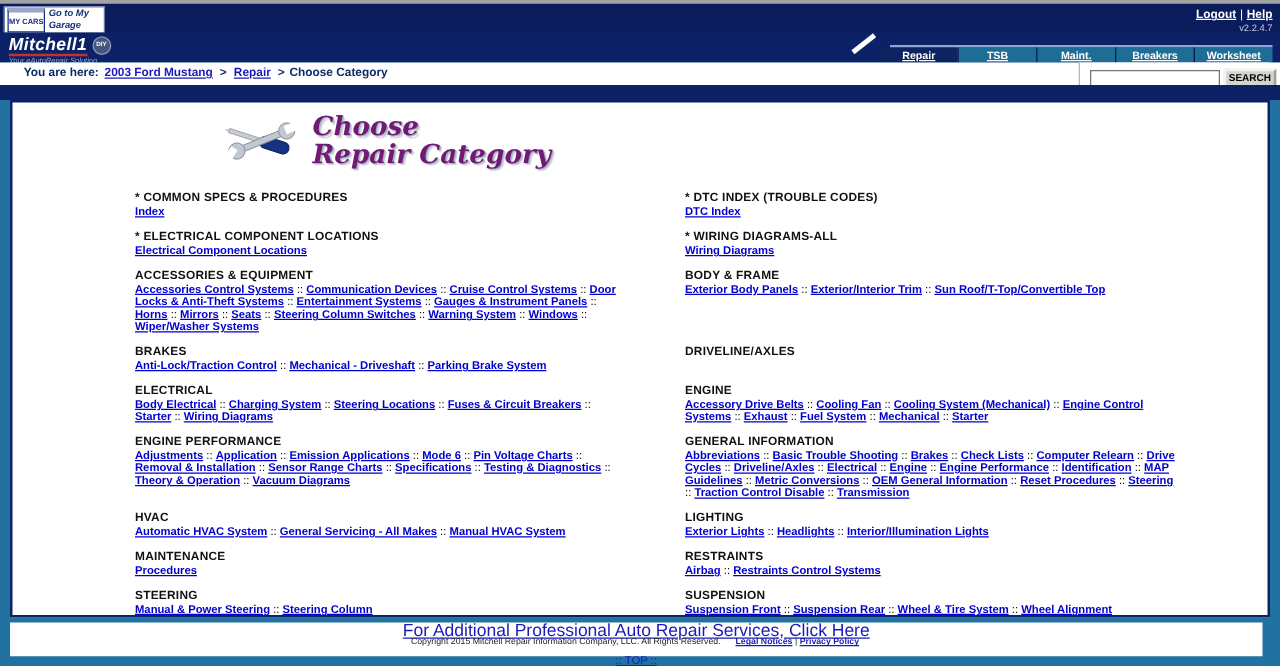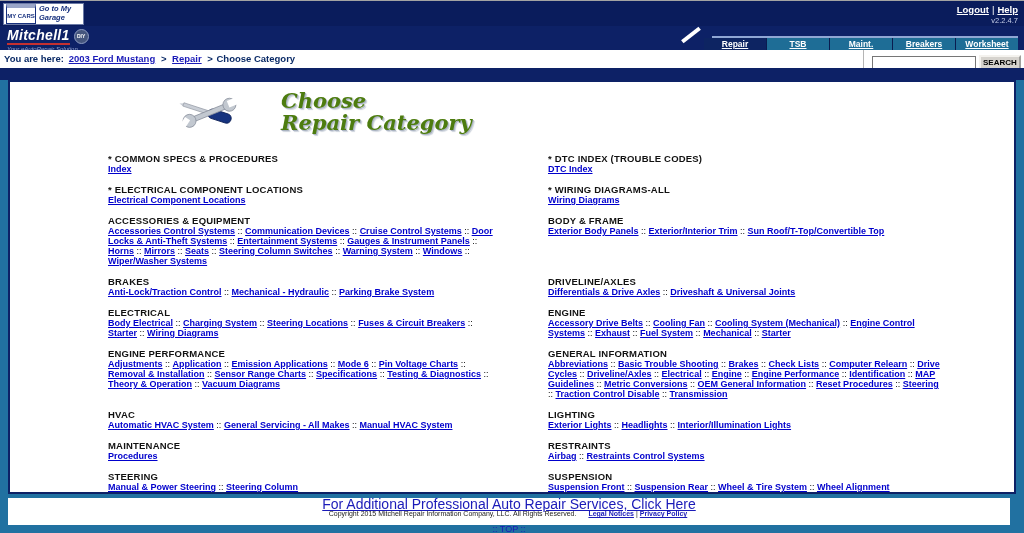--- a/index.html
+++ b/index.html
@@ -1,20 +1,20 @@
 <!DOCTYPE html>
 <html><head>
 <meta charset="utf-8">
 <style>
   html,body{margin:0;padding:0;width:1024px;height:533px;overflow:hidden;
     font-family:"Liberation Sans",sans-serif;background:#2171a1;}
   .page{position:relative;width:1024px;height:533px;}
 
   
-  .topbar{position:absolute;top:0;left:0;right:0;height:26px;background:#0a1c5c;border-top:1px solid #a3a3a3;}
+  .topbar{position:absolute;top:0;left:0;right:0;height:26px;background:#0a1c5c;border-top:3px solid #a3a3a3;}
   .garage-btn{position:absolute;left:3px;top:2px;height:20px;background:#fff;border:1px solid #6b7aa6;
     display:flex;align-items:center;gap:3px;padding:0 4px 0 2px;cursor:pointer;}
   .plate{width:28px;height:15px;border:1px solid #16307e;border-top:4px solid #9aa6c8;background:#fff;
     display:flex;align-items:center;justify-content:center;font-size:6px;font-weight:bold;color:#16307e;letter-spacing:0;}
   .garage-label{font-size:7.5px;font-weight:bold;font-style:italic;color:#16307e;line-height:1.15;width:40px;}
   .top-right{position:absolute;right:6px;top:3px;text-align:right;}
   .top-links{font-size:9.5px;font-weight:bold;color:#fff;}
   .top-links a{color:#fff;text-decoration:underline;cursor:pointer;}
   .top-links .pipe{margin:0 3px;font-weight:normal;}
   .version{font-size:7.5px;color:#c6cfe8;margin-top:1px;}
@@ -32,40 +32,40 @@
   .tab-slash{position:absolute;right:322px;top:7px;width:22px;height:4px;background:#fff;transform:rotate(-38deg);}
   .tabs{position:absolute;right:6px;top:12px;height:12px;display:flex;}
   .tab{width:62px;height:12px;display:flex;align-items:center;justify-content:center;
     background:#1e6d96;border-left:1px solid #0a1c50;font-size:8.5px;font-weight:bold;color:#fff;
     text-decoration:underline;cursor:pointer;}
   .tab:first-child{border-left:none;}
   .tab.active{background:#0d2462;}
 
   
   .crumbbar{position:absolute;top:50px;left:0;right:0;height:18px;background:#fff;
-    font-size:9.5px;line-height:18px;padding-left:4px;color:#0a2a66;font-weight:bold;}
+    font-size:9.5px;line-height:18px;padding-left:19px;color:#0a2a66;font-weight:bold;}
   .crumbbar a{color:#1a1ab8;text-decoration:underline;cursor:pointer;margin:0 2px;}
   .crumb-sep{margin:0 1px;}
 
   
   .searchbox{position:absolute;top:50px;right:8px;width:152px;height:25px;background:#fff;
     border-left:1px solid #b5b5b5;border-bottom:1px solid #9a9a9a;display:flex;align-items:center;}
   .searchbox input{margin-left:8px;width:98px;height:12px;border:1px solid #767676;font-size:9px;padding:0 2px;}
   .searchbox button{margin-left:3px;height:16px;font-size:8px;font-weight:bold;color:#000;
     background:#d6d3ce;border:2px outset #f4f2ee;padding:0 2px;cursor:pointer;font-family:"Liberation Sans",sans-serif;}
 
   .navyband{position:absolute;top:68px;left:0;right:0;height:12px;background:#0d2166;}
 
   
   .content-outer{position:absolute;top:80px;left:0;right:0;bottom:0;background:#2171a1;}
   .panel{position:absolute;top:0;left:8px;right:8px;height:414px;background:#fff;
     border:2px solid #0d2166;box-sizing:border-box;}
   .banner{display:flex;align-items:flex-start;gap:10px;margin:8px 0 0 168px;height:50px;}
-  .title{font-family:"DejaVu Serif",serif;font-weight:bold;font-style:italic;color:#4d7c0f;
-    font-size:21px;line-height:1.05;text-shadow:1px 1px 0 #aab3c2,2px 2px 1px #cdd3dc;margin-left:31px;}
+  .title{font-family:"DejaVu Serif",serif;font-weight:bold;font-style:italic;color:#701a75;
+    font-size:21px;line-height:1.05;text-shadow:1px 1px 0 #aab3c2,2px 2px 1px #cdd3dc;}
 
   
   .grid{margin:14px 0 0 98px;display:grid;grid-template-columns:396px 396px;column-gap:44px;row-gap:11px;}
   .cell{min-height:18px;}
   .cat-heading{font-size:9.5px;font-weight:bold;color:#111;line-height:10px;letter-spacing:.2px;}
   .cat-links{font-size:9px;color:#000;line-height:10px;}
   .cat-links a{color:#0000cc;text-decoration:underline;cursor:pointer;font-weight:bold;}
 
   
   .footerstrip{position:absolute;top:418px;left:8px;right:14px;height:27px;background:#fff;
@@ -173,25 +173,24 @@
           <div class="cell">
             <div class="cat-heading">ACCESSORIES &amp; EQUIPMENT</div>
             <div class="cat-links"><a>Accessories Control Systems</a> :: <a>Communication Devices</a> :: <a>Cruise Control Systems</a> :: <a>Door Locks &amp; Anti-Theft Systems</a> :: <a>Entertainment Systems</a> :: <a>Gauges &amp; Instrument Panels</a> :: <a>Horns</a> :: <a>Mirrors</a> :: <a>Seats</a> :: <a>Steering Column Switches</a> :: <a>Warning System</a> :: <a>Windows</a> :: <a>Wiper/Washer Systems</a></div>
           </div>
           <div class="cell">
             <div class="cat-heading">BODY &amp; FRAME</div>
             <div class="cat-links"><a>Exterior Body Panels</a> :: <a>Exterior/Interior Trim</a> :: <a>Sun Roof/T-Top/Convertible Top</a></div>
           </div>
           <div class="cell">
             <div class="cat-heading">BRAKES</div>
-            <div class="cat-links"><a>Anti-Lock/Traction Control</a> :: <a>Mechanical - Hydraulic</a> :: <a>Parking Brake System</a></div>
+            <div class="cat-links"><a>Anti-Lock/Traction Control</a> :: <a>Mechanical - Driveshaft</a> :: <a>Parking Brake System</a></div>
           </div>
           <div class="cell">
             <div class="cat-heading">DRIVELINE/AXLES</div>
-            <div class="cat-links"><a>Differentials &amp; Drive Axles</a> :: <a>Driveshaft &amp; Universal Joints</a></div>
           </div>
           <div class="cell">
             <div class="cat-heading">ELECTRICAL</div>
             <div class="cat-links"><a>Body Electrical</a> :: <a>Charging System</a> :: <a>Steering Locations</a> :: <a>Fuses &amp; Circuit Breakers</a> :: <a>Starter</a> :: <a>Wiring Diagrams</a></div>
           </div>
           <div class="cell">
             <div class="cat-heading">ENGINE</div>
             <div class="cat-links"><a>Accessory Drive Belts</a> :: <a>Cooling Fan</a> :: <a>Cooling System (Mechanical)</a> :: <a>Engine Control Systems</a> :: <a>Exhaust</a> :: <a>Fuel System</a> :: <a>Mechanical</a> :: <a>Starter</a></div>
           </div>
           <div class="cell">

